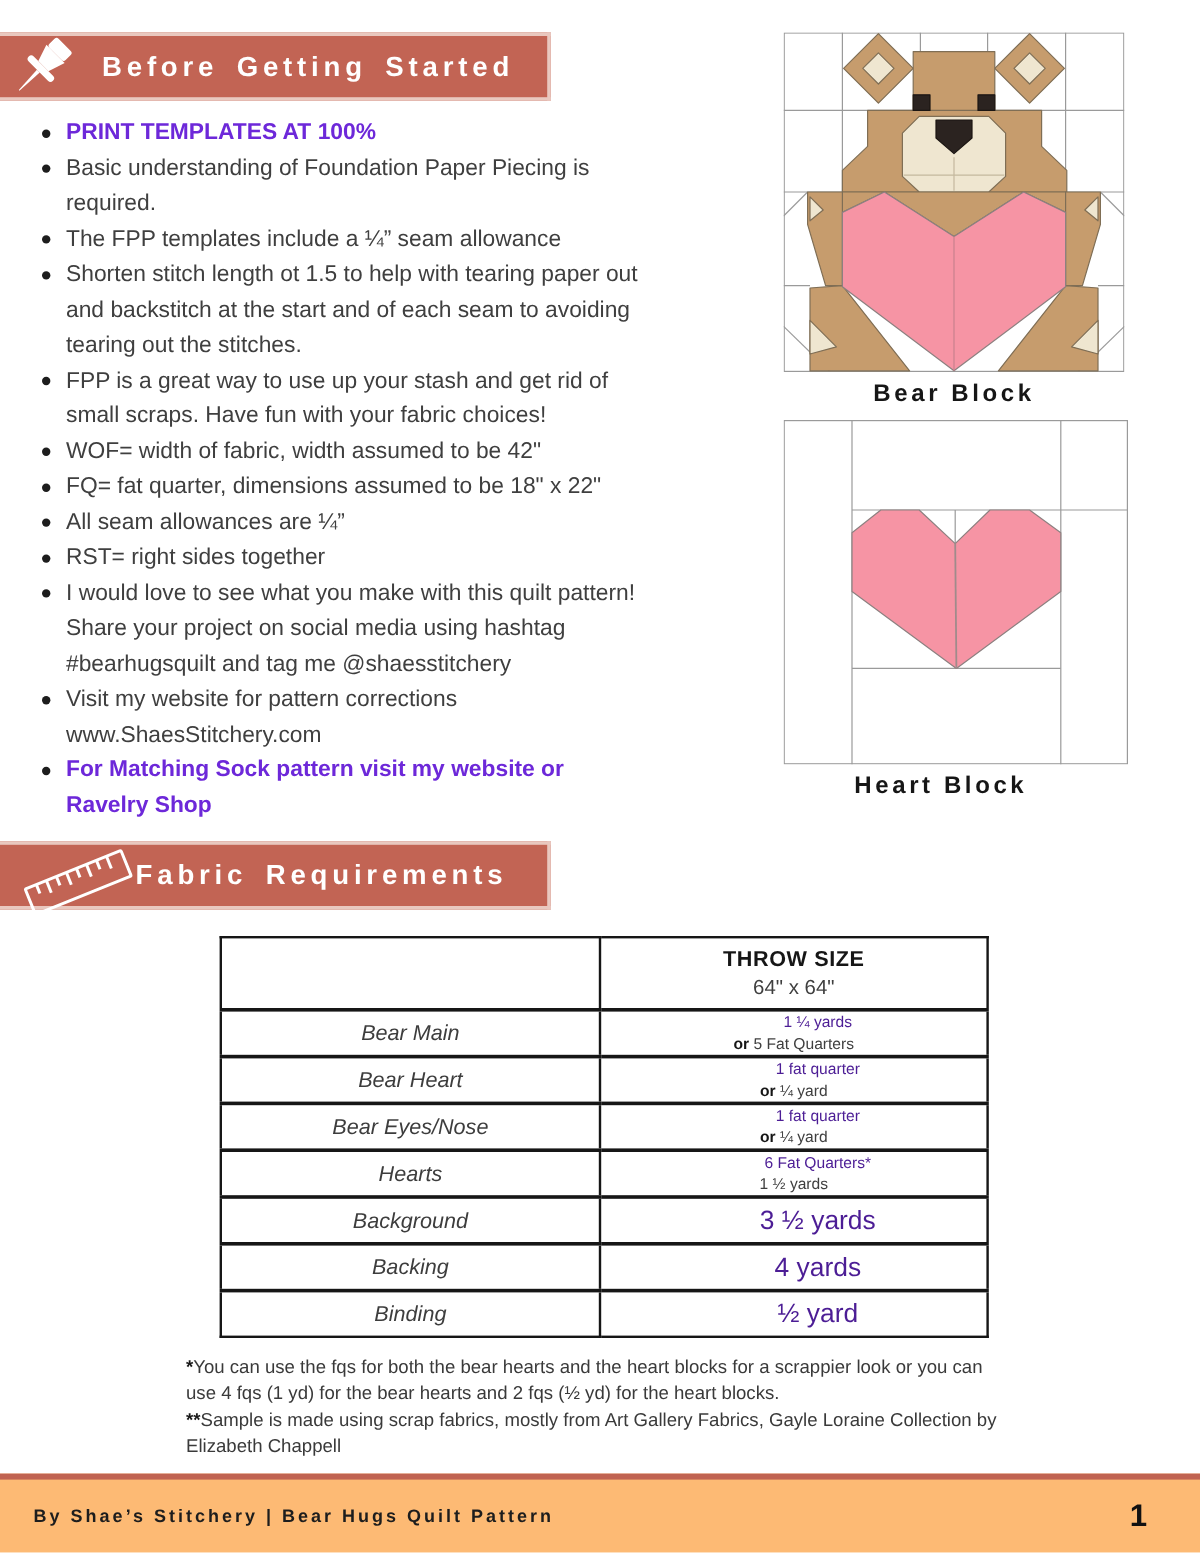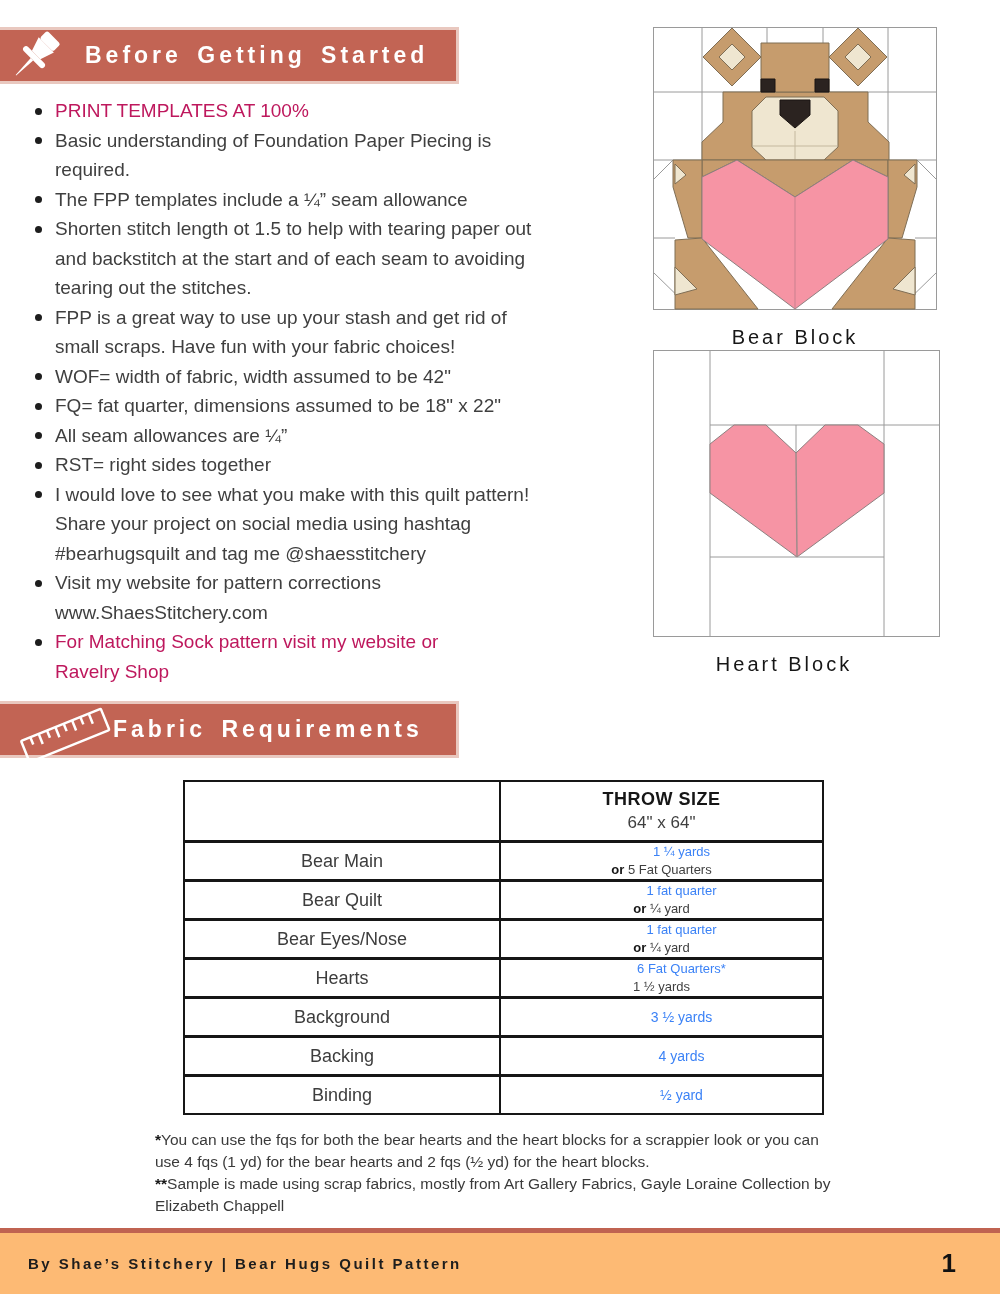--- a/index.html
+++ b/index.html
@@ -28,46 +28,46 @@
   .bullets{
     position:absolute;left:28px;top:96px;width:600px;
     list-style:none;margin:0;padding:0;
     font-size:19px;line-height:29.5px;color:#3f3f3f;
   }
   .bullets li{position:relative;padding-left:27px;white-space:pre-line;}
   .bullets li::before{
     content:"";position:absolute;left:7px;top:11.5px;width:7px;height:7px;
     border-radius:50%;background:#1d1d1d;
   }
-  .bullets li.b{font-weight:normal;color:#be185d;}
+  .bullets li.b{font-weight:bold;color:#6d28d9;}
   
   .figure{position:absolute;text-align:center;}
   .figure-bear{left:653px;top:27px;width:284px;}
   .figure-heart{left:653px;top:350px;width:262px;}
   .figure-caption{
-    margin-top:12px;font-size:20px;font-weight:normal;color:#161616;letter-spacing:3px;
+    margin-top:2px;font-size:20px;font-weight:bold;color:#161616;letter-spacing:3px;
   }
   
   .req-table{
     position:absolute;left:183px;top:780px;width:635px;
     border-collapse:collapse;table-layout:fixed;
   }
   .req-table td{border:2px solid #161616;padding:0;vertical-align:middle;text-align:center;}
   .req-table tr.data-row td{border-top-width:3px;}
-  .req-table .c1{width:314px;}
+  .req-table .c1{width:314px;font-style:italic;}
   .req-table .c2{width:321px;}
   .hdr-cell{height:58px;}
   .hdr-title{font-size:18px;font-weight:bold;color:#161616;letter-spacing:.5px;}
   .hdr-sub{font-size:17px;color:#3f3f3f;margin-top:3px;}
   .row-label{font-size:18px;color:#3d3d3d;}
   .data-row td{height:36px;}
-  .v1{font-size:13px;color:#3b82f6;line-height:1.35;margin-left:40px;}
+  .v1{font-size:13px;color:#4c1d95;line-height:1.35;margin-left:40px;}
   .v2{font-size:13px;color:#3f3f3f;line-height:1.35;}
   .v2 .or{font-weight:bold;color:#161616;}
-  tr.single .v1{font-size:14px;}
+  tr.single .v1{font-size:22px;}
   
   .footnotes{
     position:absolute;left:155px;top:1129px;width:720px;
     font-size:15.5px;line-height:1.42;color:#3a3a3a;
   }
   .footnote{white-space:pre-line;}
   .footnote .stars{font-weight:bold;color:#161616;}
   
   .footer{
     position:absolute;left:0;bottom:0;width:1000px;height:66px;
@@ -218,21 +218,21 @@
       </td>
     </tr>
     <tr class="data-row">
       <td class="c1 row-label">Bear Main</td>
       <td class="c2">
         <div class="v1">1 ¼ yards</div>
         <div class="v2"><span class="or">or</span><span> 5 Fat Quarters</span></div>
       </td>
     </tr>
     <tr class="data-row">
-      <td class="c1 row-label">Bear Quilt</td>
+      <td class="c1 row-label">Bear Heart</td>
       <td class="c2">
         <div class="v1">1 fat quarter</div>
         <div class="v2"><span class="or">or</span><span> ¼ yard</span></div>
       </td>
     </tr>
     <tr class="data-row">
       <td class="c1 row-label">Bear Eyes/Nose</td>
       <td class="c2">
         <div class="v1">1 fat quarter</div>
         <div class="v2"><span class="or">or</span><span> ¼ yard</span></div>

